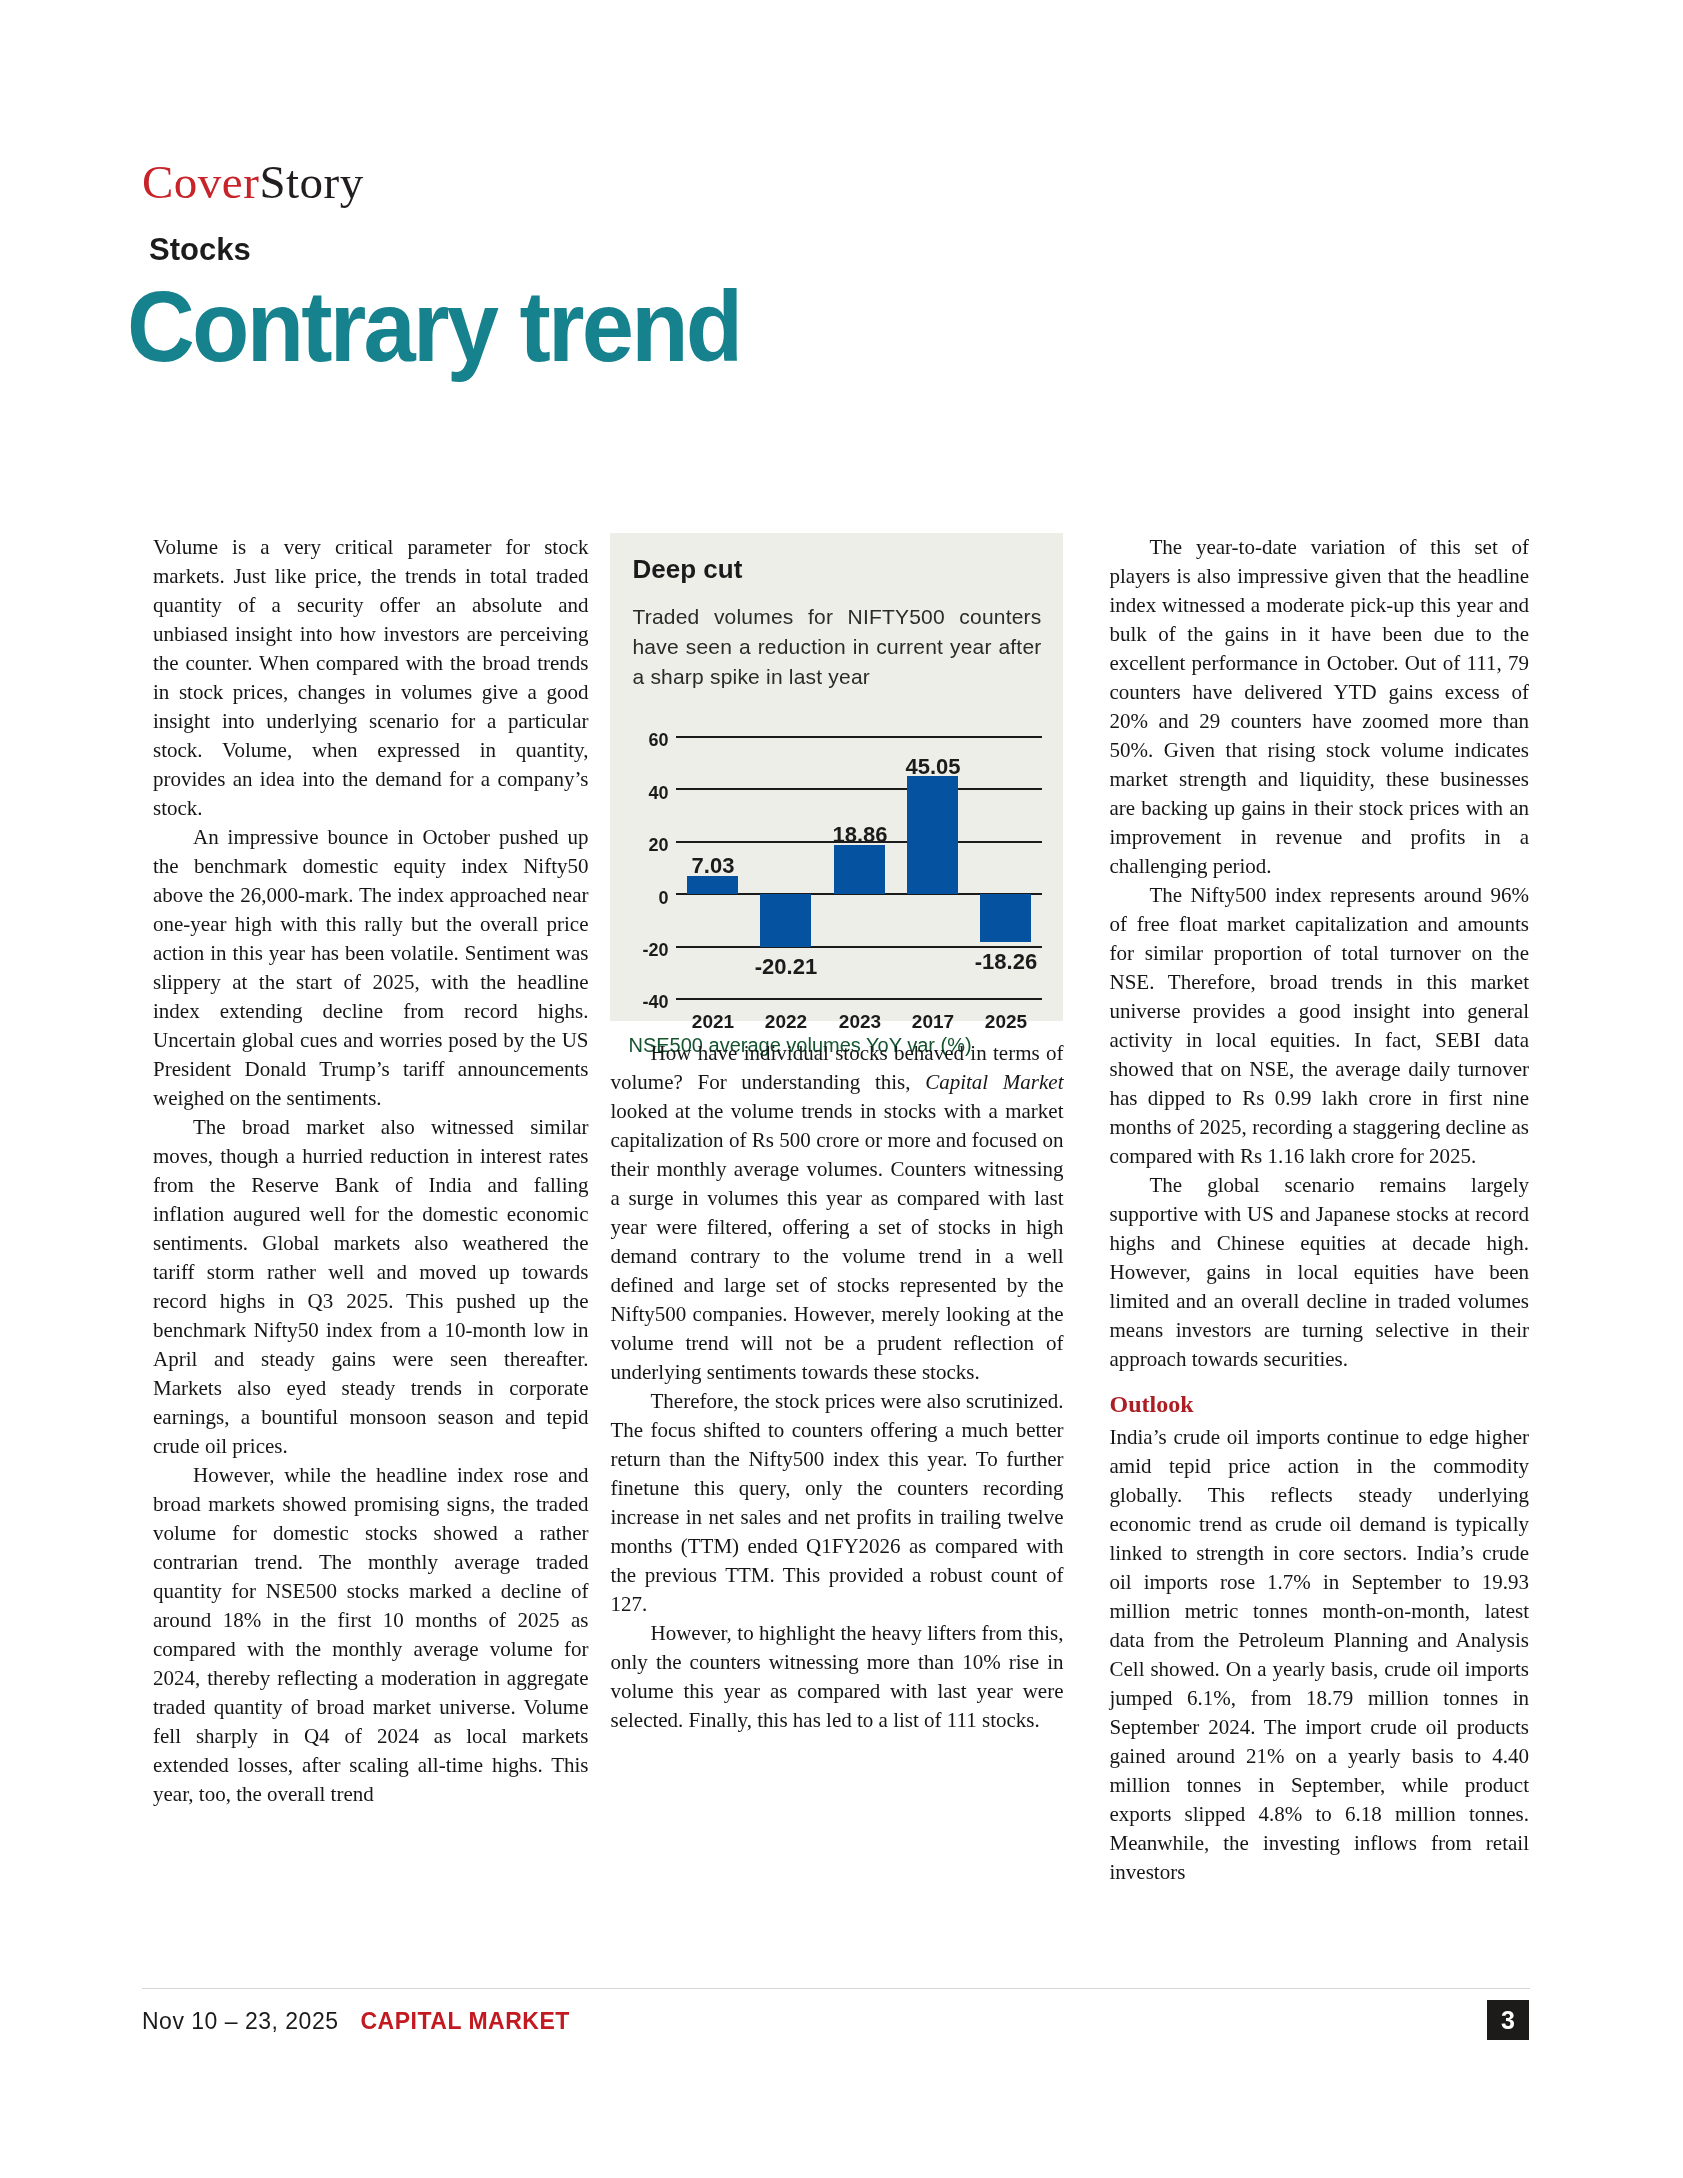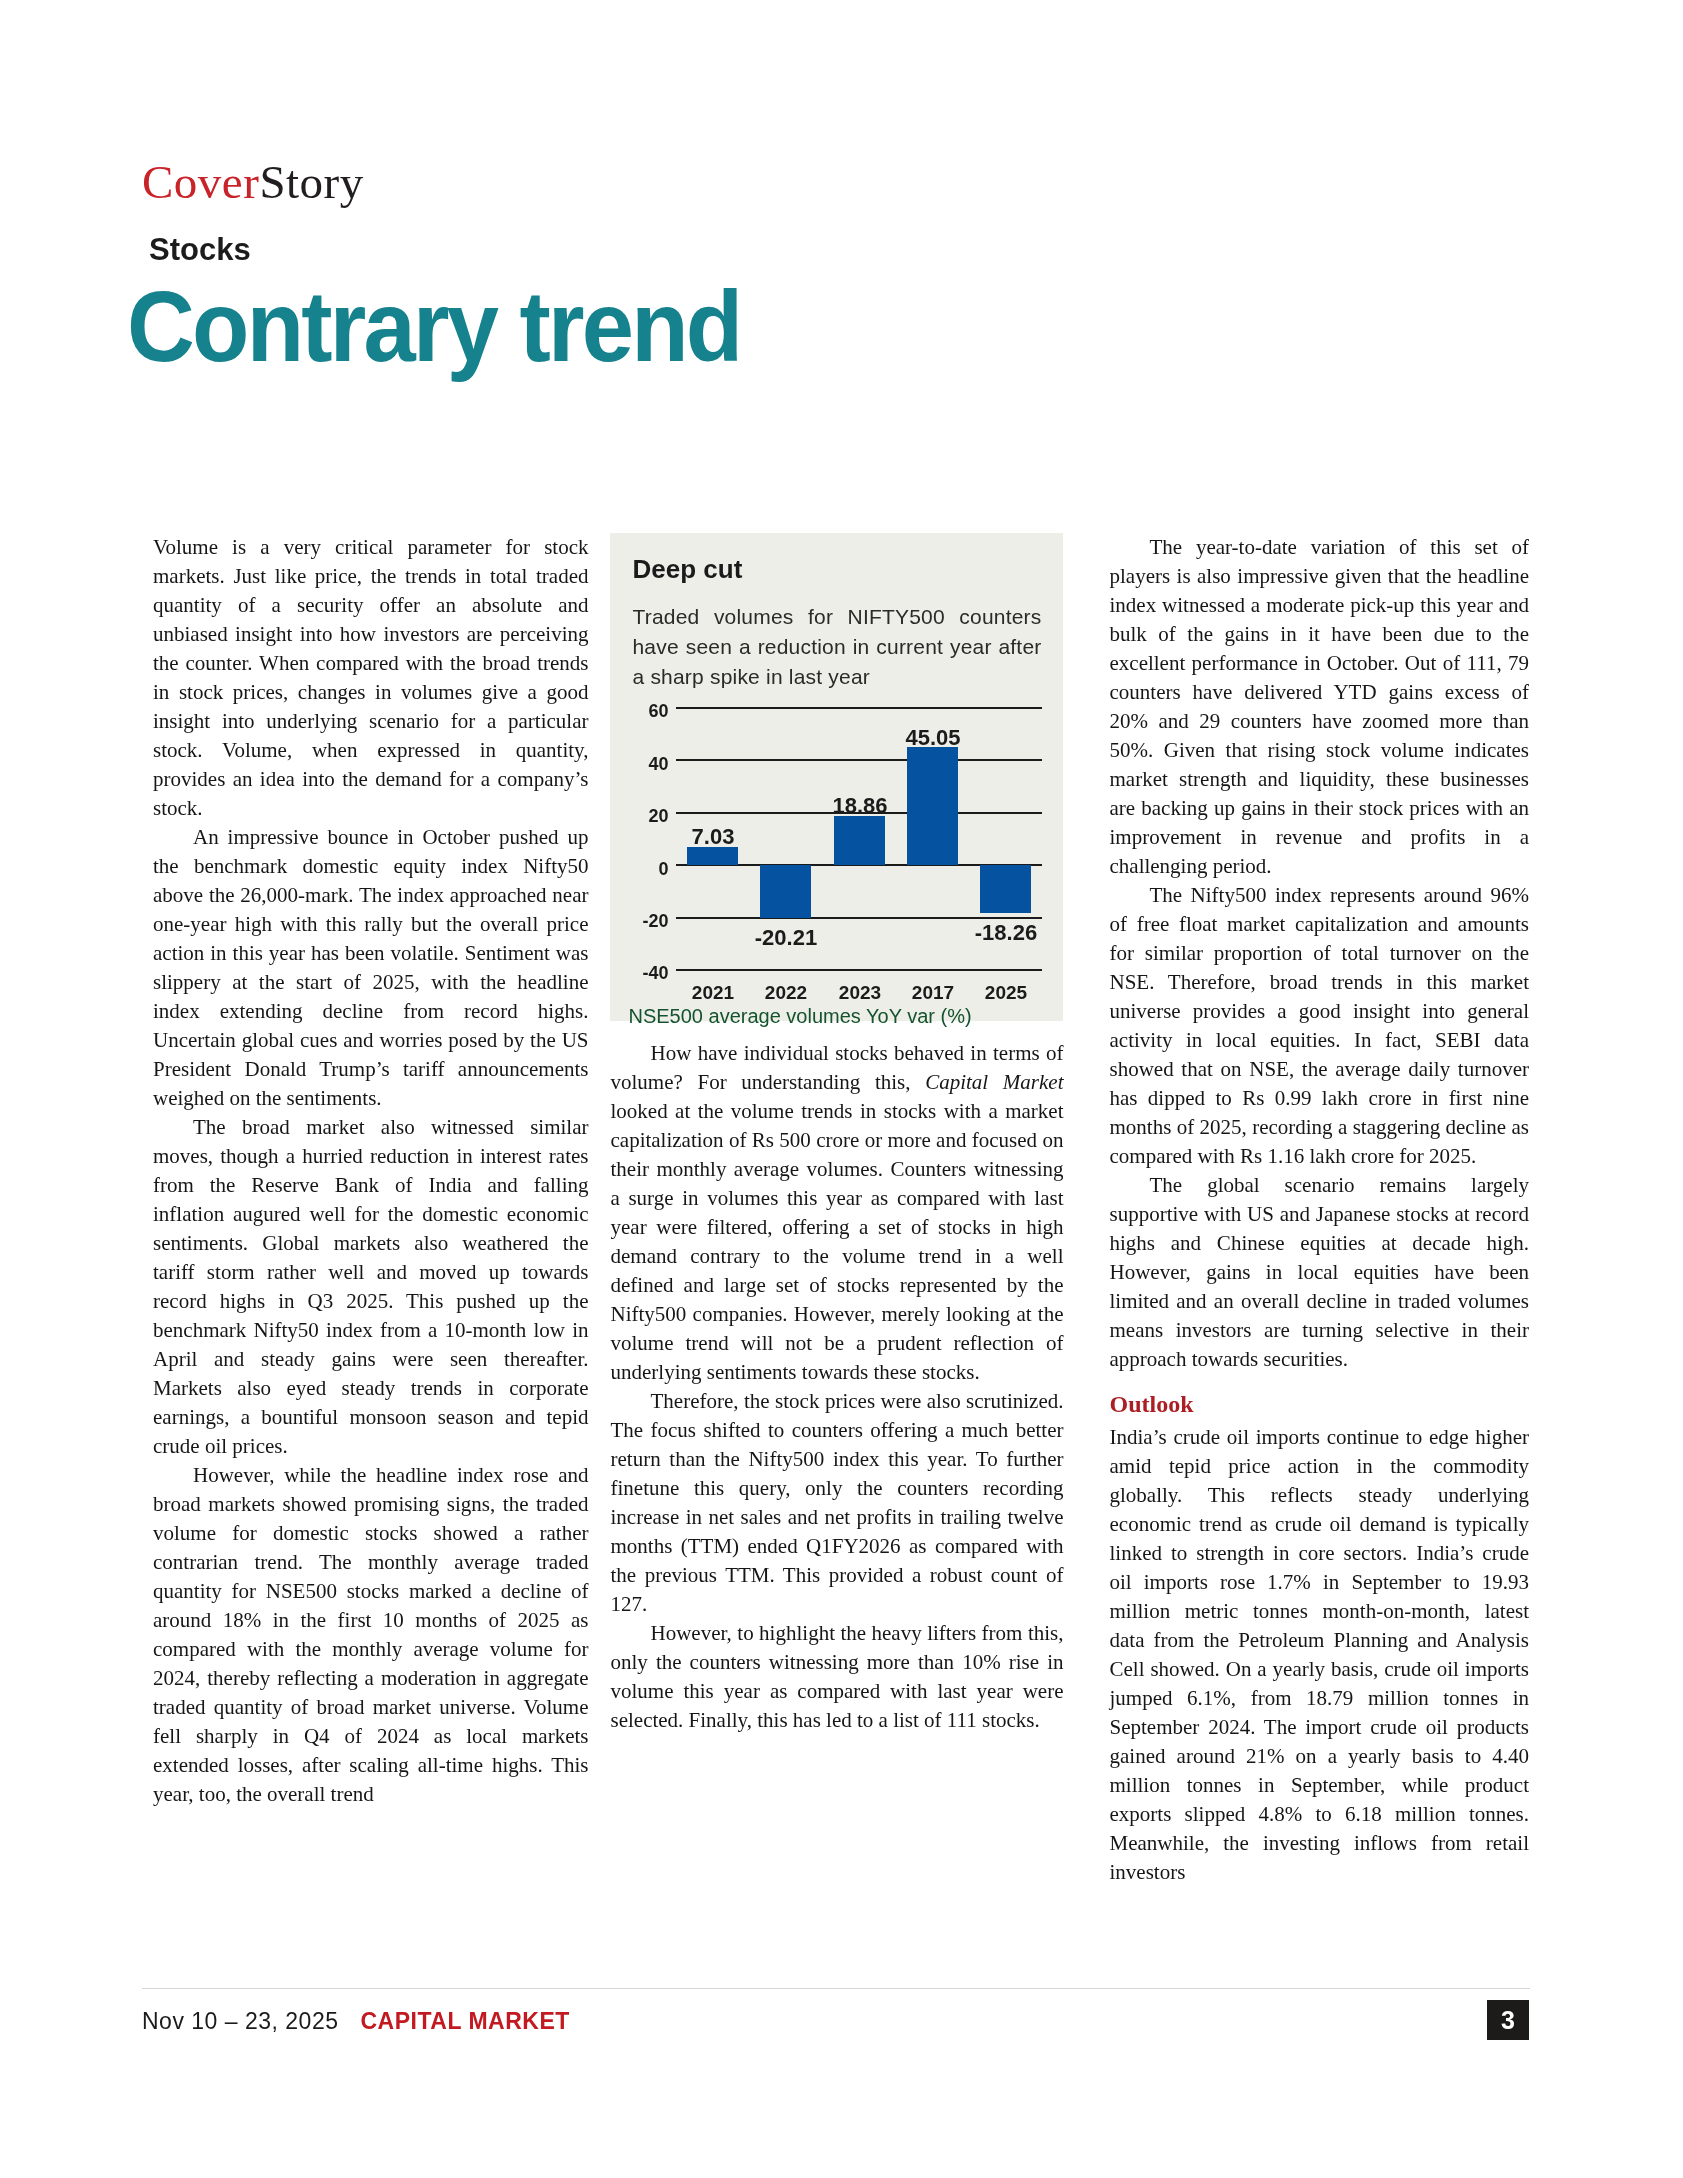--- a/index.html
+++ b/index.html
@@ -28,21 +28,21 @@
   .body-p{margin:0;}
   .indent{text-indent:40px;}
   .outlook{font-family:"Liberation Serif",serif;font-weight:700;font-size:24px;color:#aa1e24;
            margin:16px 0 4px 0;text-align:left;}
 
   
   .chart-box{background:#eeeee8;width:453px;height:488px;box-sizing:border-box;
              padding:20px 22px;margin-bottom:18px;font-family:"Liberation Sans",sans-serif;}
   .chart-title{font-weight:700;font-size:26px;color:#1b1b1b;margin:2px 0 18px 0;text-align:left;text-indent:0;}
   .chart-desc{font-size:21px;line-height:30px;color:#2a2a28;text-align:justify;letter-spacing:0.2px;margin:0;}
-  .chart-plot{position:relative;margin-left:44px;margin-top:16px;width:366px;height:262px;}
+  .chart-plot{position:relative;margin-left:44px;margin-top:45px;width:366px;height:262px;}
   .gridline{position:absolute;left:0;width:366px;height:2px;background:#1b1b1b;}
   .ytick{position:absolute;left:-46px;width:38px;text-align:right;font-weight:700;font-size:18px;color:#1b1b1b;}
   .bar{position:absolute;}
   .val-label{position:absolute;text-align:center;font-weight:700;font-size:22px;color:#1b1b1b;}
   .xtick{position:absolute;top:270px;text-align:center;font-weight:700;font-size:19px;color:#1b1b1b;}
   .chart-footnote{margin-top:32px;margin-left:-4px;font-size:20px;color:#14532d;text-align:left;}
 
   
   .footer-rule{position:absolute;left:142px;top:1988px;width:1388px;height:1px;background:#d6d6d6;}
   .footer{position:absolute;left:142px;top:2008px;font-family:"Liberation Sans",sans-serif;

